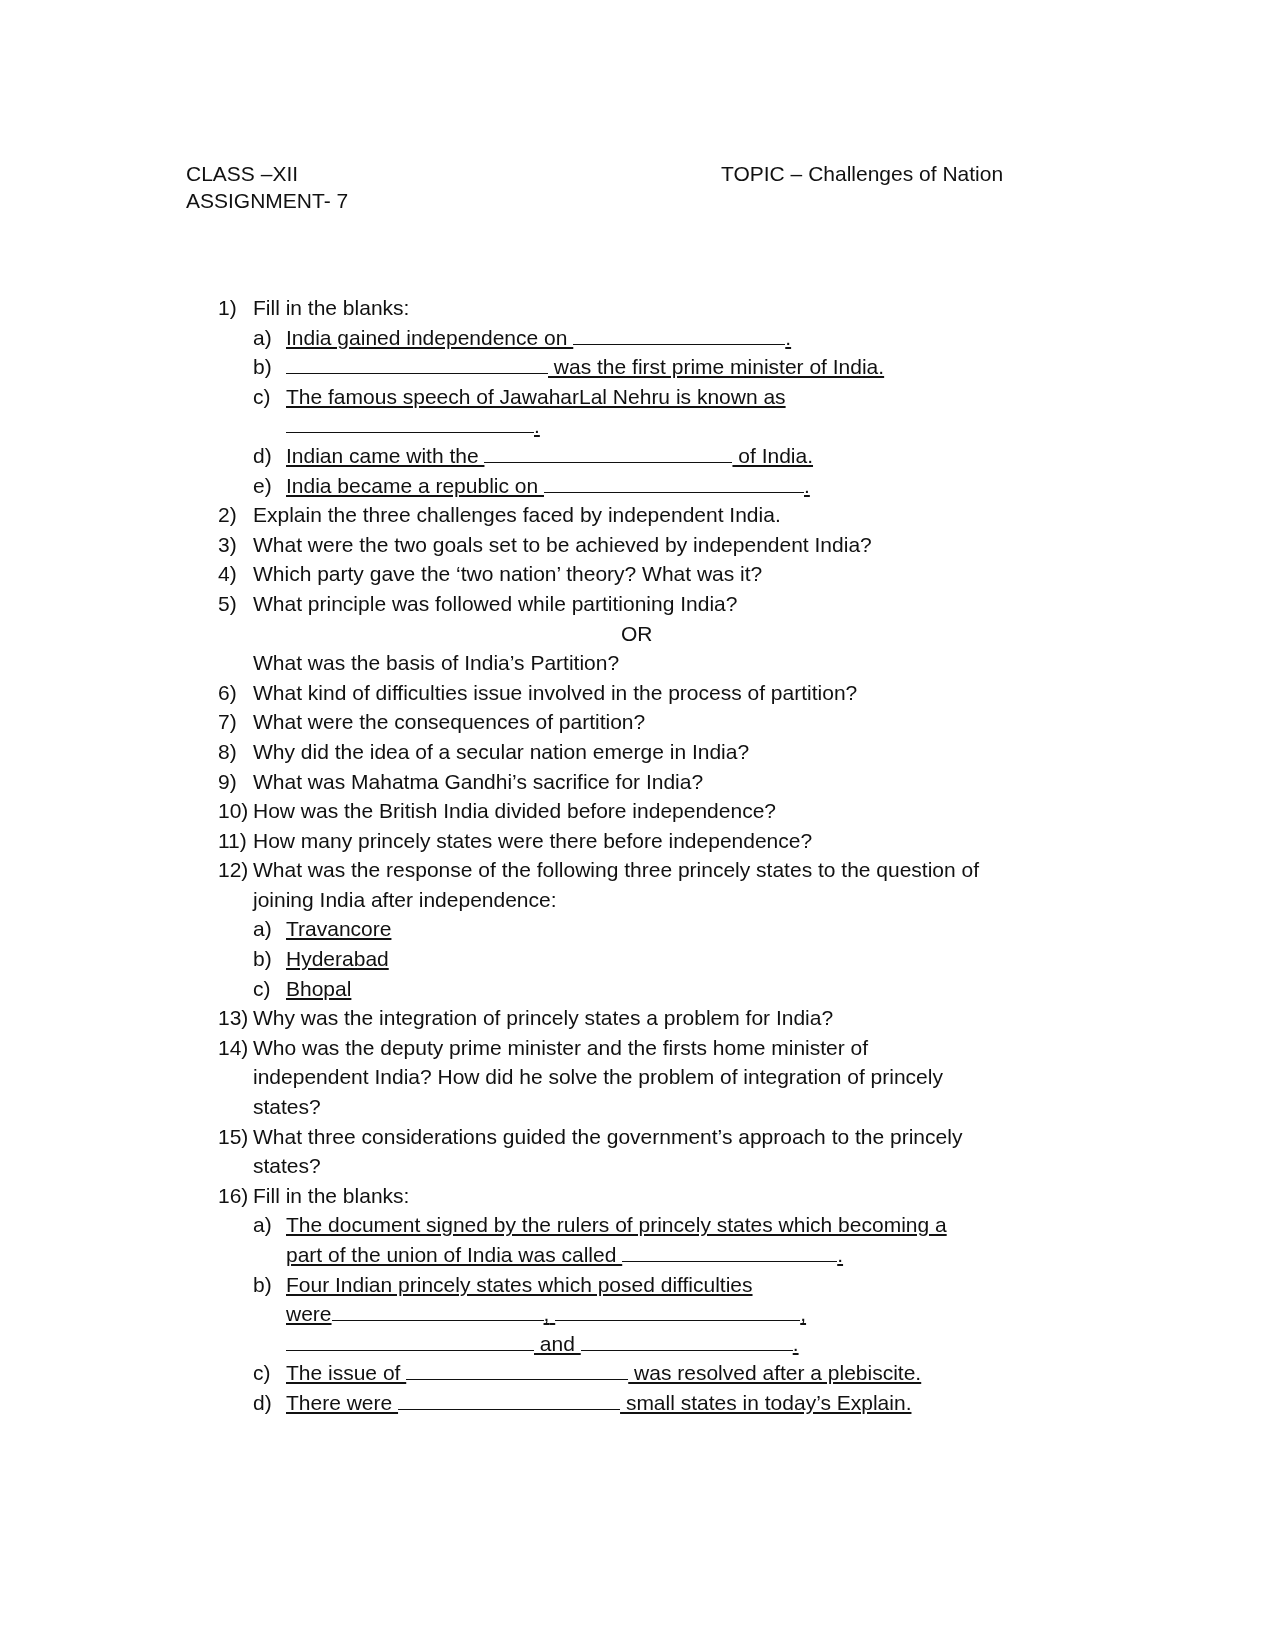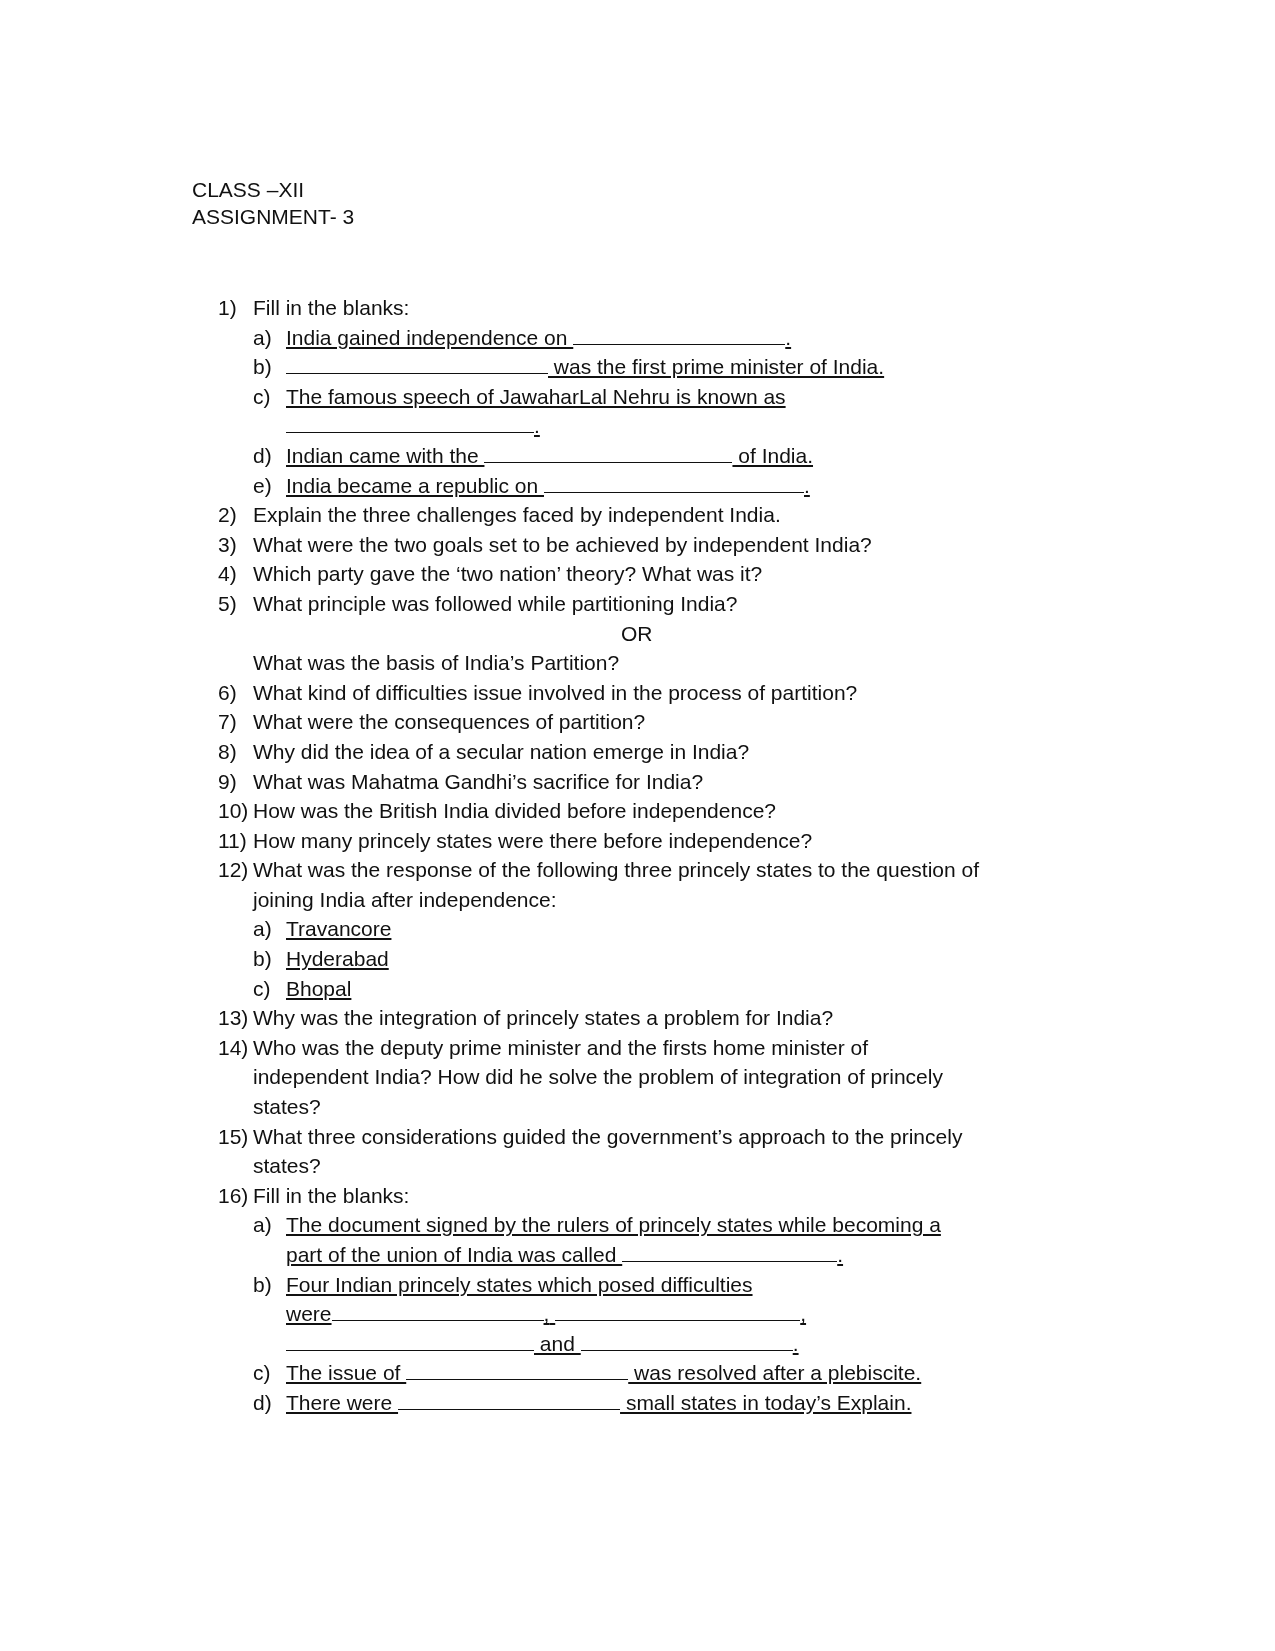--- a/index.html
+++ b/index.html
@@ -1,38 +1,39 @@
 <!DOCTYPE html>
 <html><head>
 <meta charset="utf-8">
 <style>
   html, body { margin: 0; padding: 0; background: #ffffff; }
   body { width: 1275px; height: 1651px; position: relative; overflow: hidden;
          font-family: "Liberation Sans", sans-serif; color: #111; font-size: 21px; }
-  .hdr { position: absolute; top: 176px; line-height: 27px; margin-left: 6px; }
+  .hdr { position: absolute; top: 160px; line-height: 27px; }
   .hdr-left { left: 186px; }
   .hdr-right { left: 721px; width: 320px; }
   .q { position: absolute; left: 218px; line-height: 29.6px; white-space: nowrap; }
   .row { position: relative; height: 29.6px; }
   .num { position: absolute; left: 0; }
   .txt { position: absolute; left: 35px; }
   .sub { position: absolute; left: 35px; }
   .sub .lbl { position: absolute; left: 0; }
   .sub .stx { position: absolute; left: 33px; text-decoration: underline; }
   .center { position: absolute; left: 403px; text-align: right; }
   .blank { display: inline-block; border-bottom: 1.5px solid #111; height: 1px; vertical-align: baseline; }
 </style>
 </head>
 <body>
 
 <div class="hdr hdr-left">
   <div>CLASS –XII</div>
-  <div>ASSIGNMENT- 3</div>
+  <div>ASSIGNMENT- 7</div>
 </div>
 <div class="hdr hdr-right">
+  <div>TOPIC – Challenges of Nation</div>
 </div>
 
 <div class="q" style="top:293px;">
 
   <div class="row">
     <span class="num">1)</span>
     <span class="txt">Fill in the blanks:</span>
   </div>
   <div class="row">
     <span class="sub">
@@ -168,21 +169,21 @@
     <span class="txt">states?</span>
   </div>
 
   <div class="row">
     <span class="num">16)</span>
     <span class="txt">Fill in the blanks:</span>
   </div>
   <div class="row">
     <span class="sub">
         <span class="lbl">a)</span>
-        <span class="stx">The document signed by the rulers of princely states while becoming a</span>
+        <span class="stx">The document signed by the rulers of princely states which becoming a</span>
       </span>
   </div>
   <div class="row">
     <span class="sub">
         <span class="stx"><span>part of the union of India was called </span><span class="blank" style="width:215px"></span><span>.</span></span>
       </span>
   </div>
   <div class="row">
     <span class="sub">
         <span class="lbl">b)</span>

